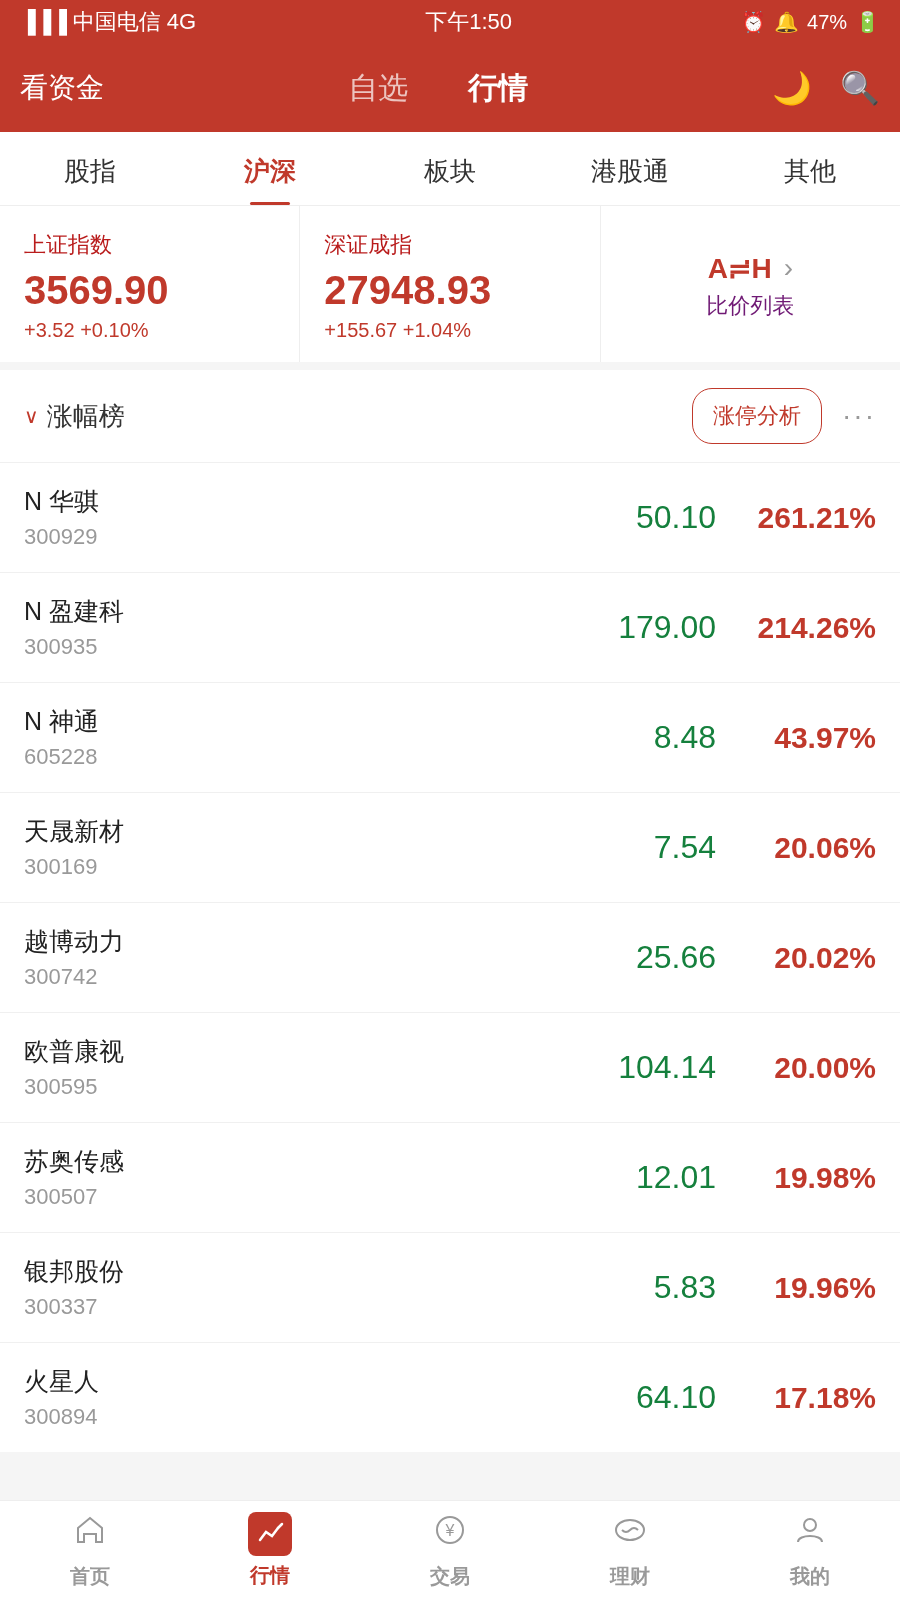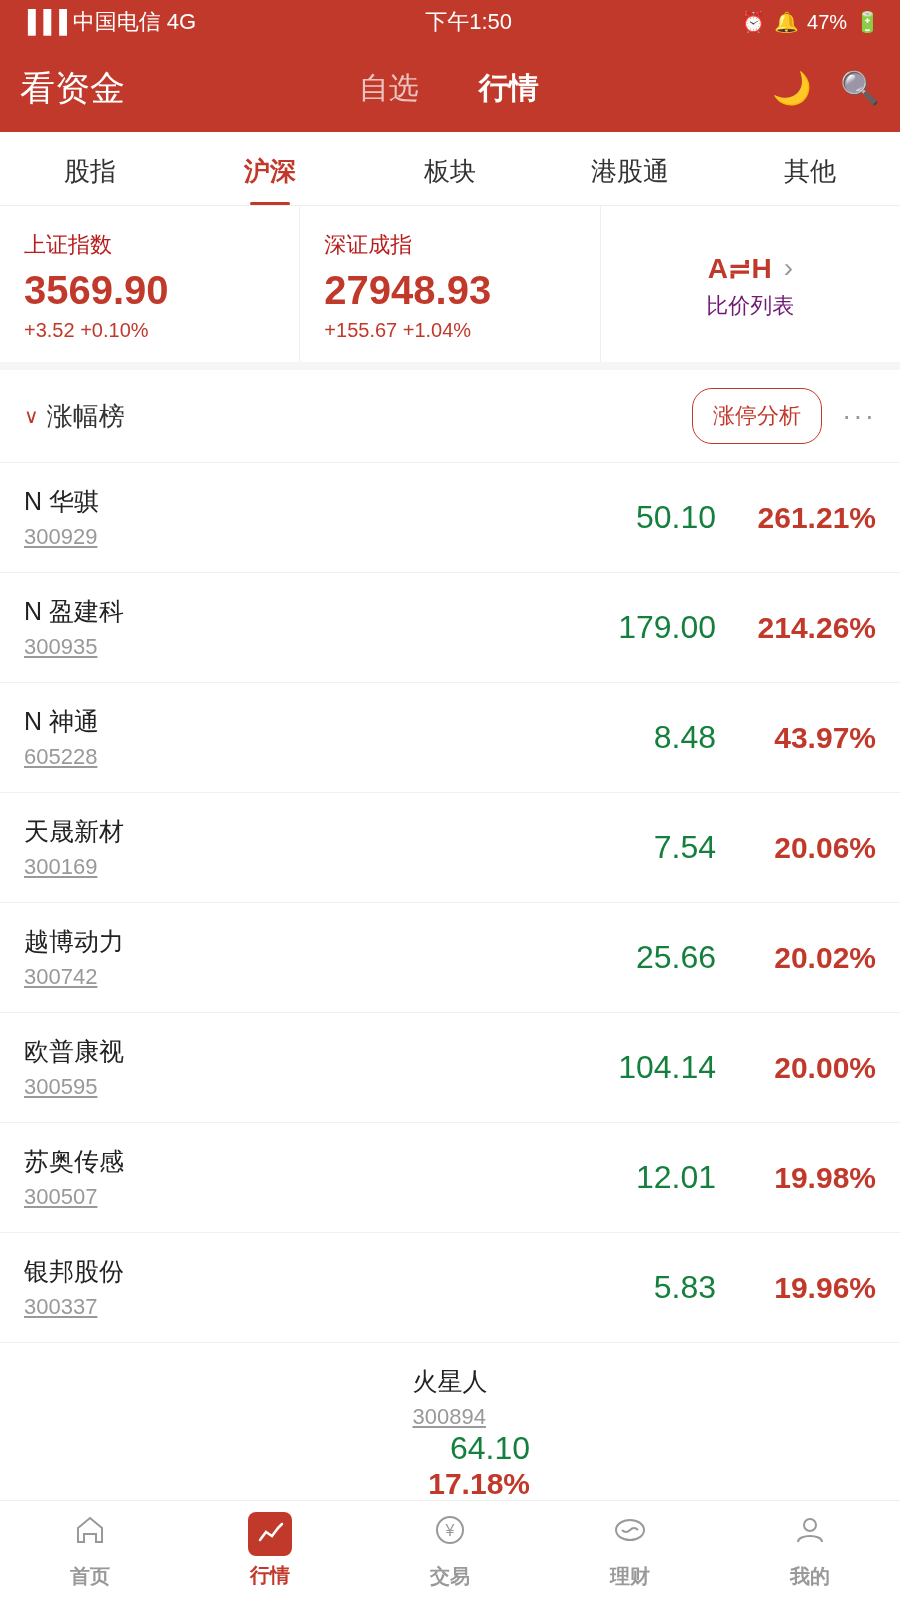--- a/index.html
+++ b/index.html
@@ -30,21 +30,21 @@
     
     .header {
       background: #c0392b;
       display: flex;
       align-items: center;
       justify-content: space-between;
       padding: 0 20px;
       height: 88px;
     }
     .header-left {
-      font-size: 35px;
+      font-size: 28px;
       color: white;
       font-weight: 500;
     }
     .header-center {
       display: flex;
       gap: 60px;
     }
     .header-nav-item {
       color: rgba(255,255,255,0.7);
       font-size: 30px;
@@ -195,35 +195,33 @@
     }
     .stock-row {
       display: flex;
       align-items: center;
       padding: 22px 24px;
       border-bottom: 1px solid #f0f0f0;
       cursor: pointer;
     }
     .stock-row:last-child {
       border-bottom: none;
-      flex-direction: column;
     }
     .stock-info {
       flex: 1;
     }
     .stock-name {
       font-size: 25px;
       color: #222;
       font-weight: 500;
       margin-bottom: 6px;
     }
     .stock-code {
       font-size: 22px;
       color: #999;
-      text-decoration: underline;
     }
     .stock-price {
       font-size: 32px;
       font-weight: 400;
       color: #15803d;
       min-width: 160px;
       text-align: right;
     }
     .stock-change {
       font-size: 30px;

